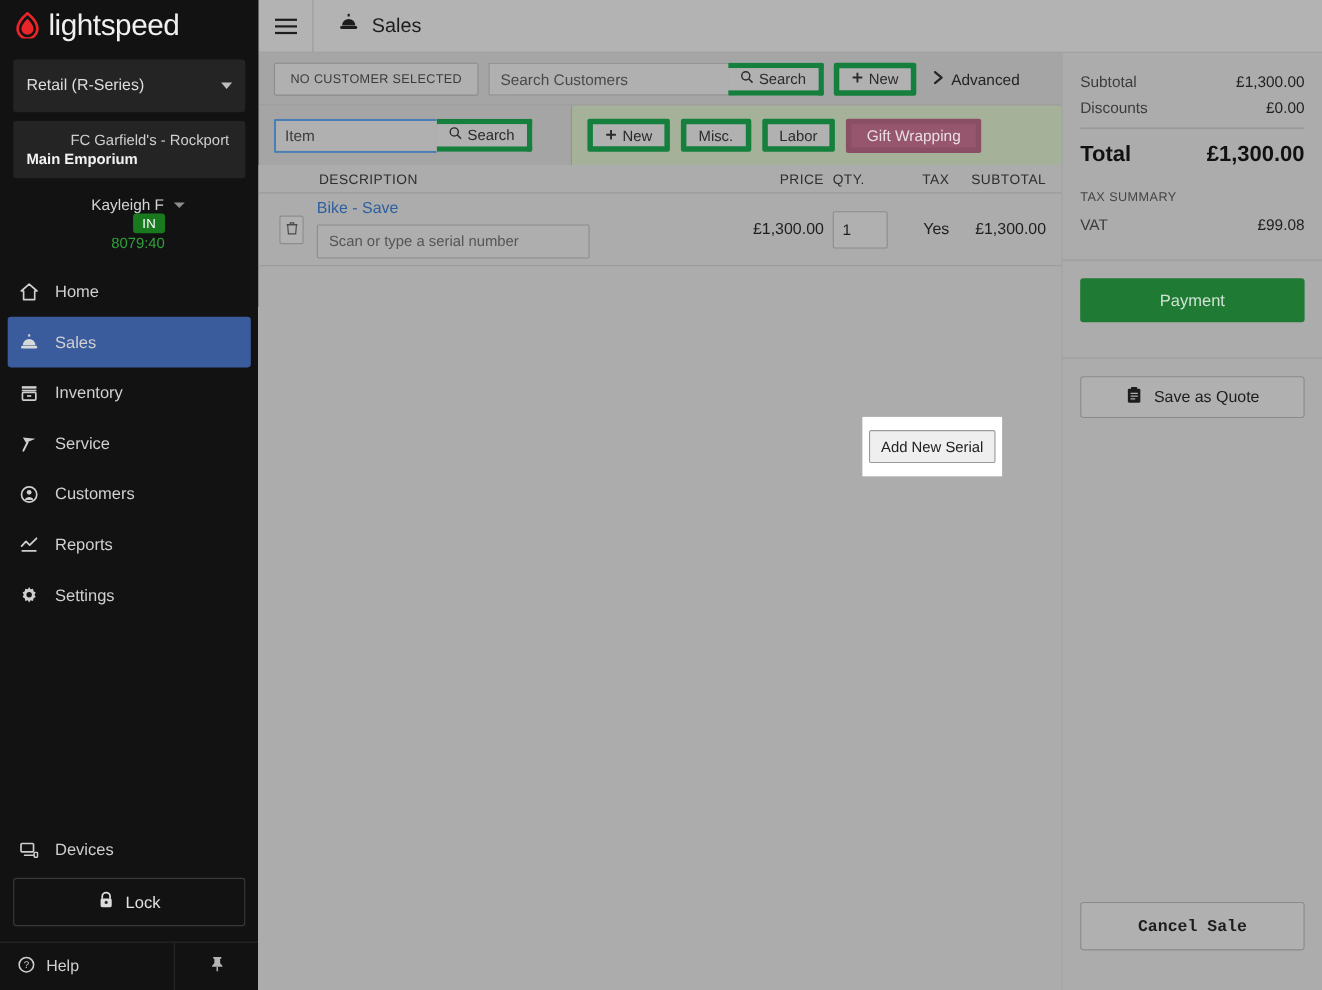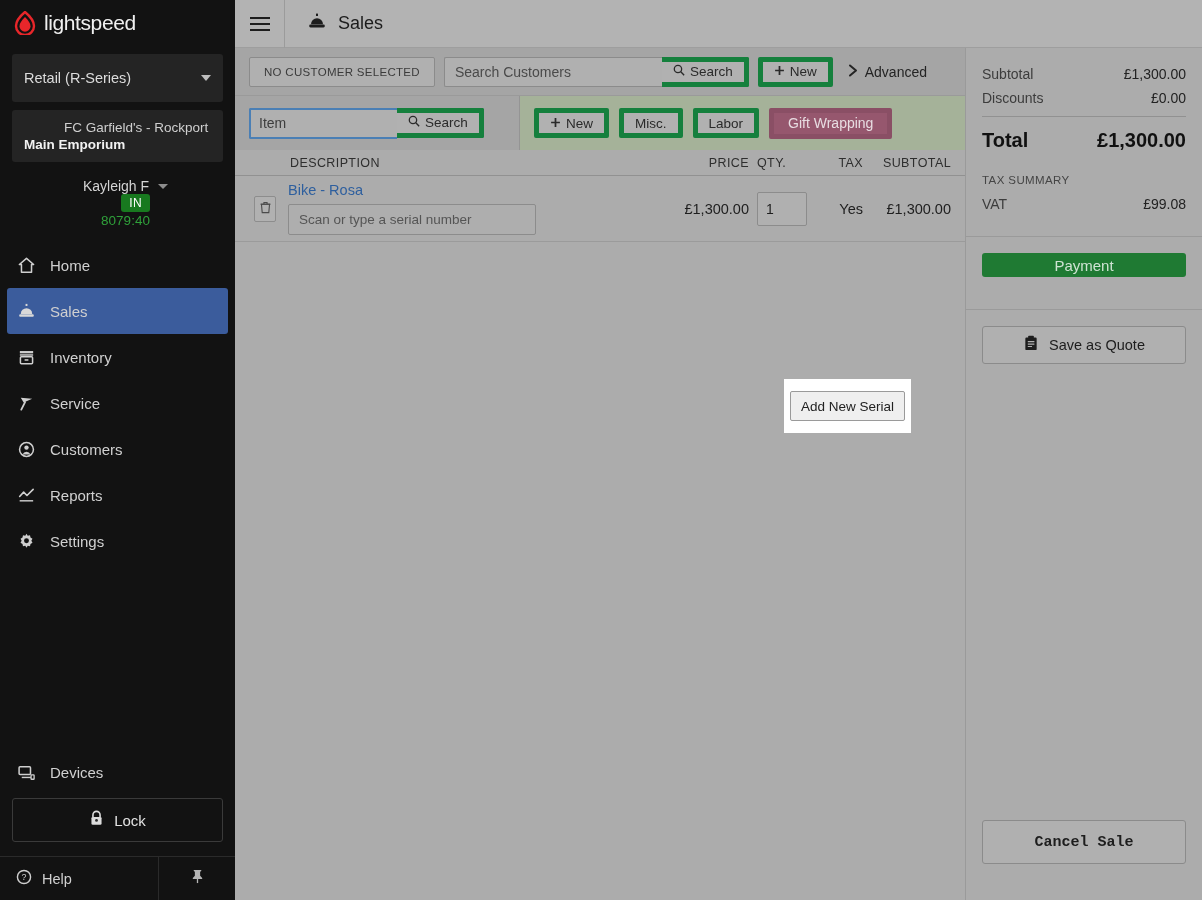--- a/index.html
+++ b/index.html
@@ -18,21 +18,21 @@
     display: flex; flex-direction: column;
     flex: 0 0 235px;
     position: relative;
   }
   .logo-row {
     height: 46px; display: flex; align-items: center;
     padding-left: 14px; gap: 8px;
   }
   .logo-mark { width: 22px; height: 24px; display: block; }
   .logo-text {
-    color: #f0f0f0; font-size: 21px; letter-spacing: -0.4px;
+    color: #f0f0f0; font-size: 27px; letter-spacing: -0.4px;
     font-weight: 400;
   }
   .sb-select {
     margin: 8px 12px 0 12px; height: 48px;
     background: #242424; border-radius: 3px;
     display: flex; align-items: center; justify-content: space-between;
     padding: 0 12px;
   }
   .sb-select-label { color: #dcdcdc; font-size: 14.5px; }
   .caret-down {
@@ -239,21 +239,21 @@
   .tot-row { display: flex; justify-content: space-between; align-items: baseline; margin-bottom: 8px; }
   .tot-lbl { font-size: 14px; color: #3c3c3c; }
   .tot-val { font-size: 14px; color: #222; }
   .tot-divider { height: 1px; background: #919191; margin: 10px 0 12px 0; }
   .grand-lbl { font-size: 20px; font-weight: bold; color: #111; }
   .grand-val { font-size: 20px; font-weight: bold; color: #111; }
   .taxsum-lbl { font-size: 11.5px; color: #454545; letter-spacing: .4px; margin: 22px 0 10px 0; }
   .panel-div { height: 1px; background: #9a9a9a; margin-top: 16px; }
   .pay-wrap { padding: 16px; }
   .btn-payment {
-    width: 100%; height: 24px; background: #1f7a33; border: none; border-radius: 3px;
+    width: 100%; height: 40px; background: #1f7a33; border: none; border-radius: 3px;
     color: #cfe3d3; font-size: 15px; cursor: pointer; font-family: inherit;
   }
   .quote-wrap { padding: 16px; }
   .btn-quote {
     width: 100%; height: 38px; background: #b0b0b0; border: 1px solid #8b8b8b;
     border-radius: 3px; color: #1d1d1d; font-size: 14.5px; cursor: pointer;
     display: flex; align-items: center; justify-content: center; gap: 10px;
     font-family: inherit;
   }
   .right-spacer { flex: 1 1 auto; }
@@ -516,21 +516,21 @@
           <button class="trash-btn">
             <span>
               <svg width="11" height="13" viewBox="0 0 12 14">
                 <path d="M1.6 3.4h8.8l-.8 9.2H2.4z" fill="none" stroke="#4b4b4b" stroke-width="1.2"></path>
                 <path d="M0.6 3.4h10.8" stroke="#4b4b4b" stroke-width="1.2"></path>
                 <path d="M4.3 3.2V1.6h3.4v1.6" fill="none" stroke="#4b4b4b" stroke-width="1.2"></path>
               </svg>
             </span>
           </button>
           <div class="line-desc">
-            <span class="line-title">Bike - Rosa</span>
+            <span class="line-title">Bike - Save</span>
             <div class="serial-row">
               <input class="serial-input" type="text" placeholder="Scan or type a serial number" style="">
             </div>
           </div>
           <span class="cell-price">£1,300.00</span>
           <span class="cell-qty">
             <input class="qty-box" type="text" value="1" style="">
           </span>
           <span class="cell-tax">Yes</span>
           <span class="cell-sub">£1,300.00</span>

